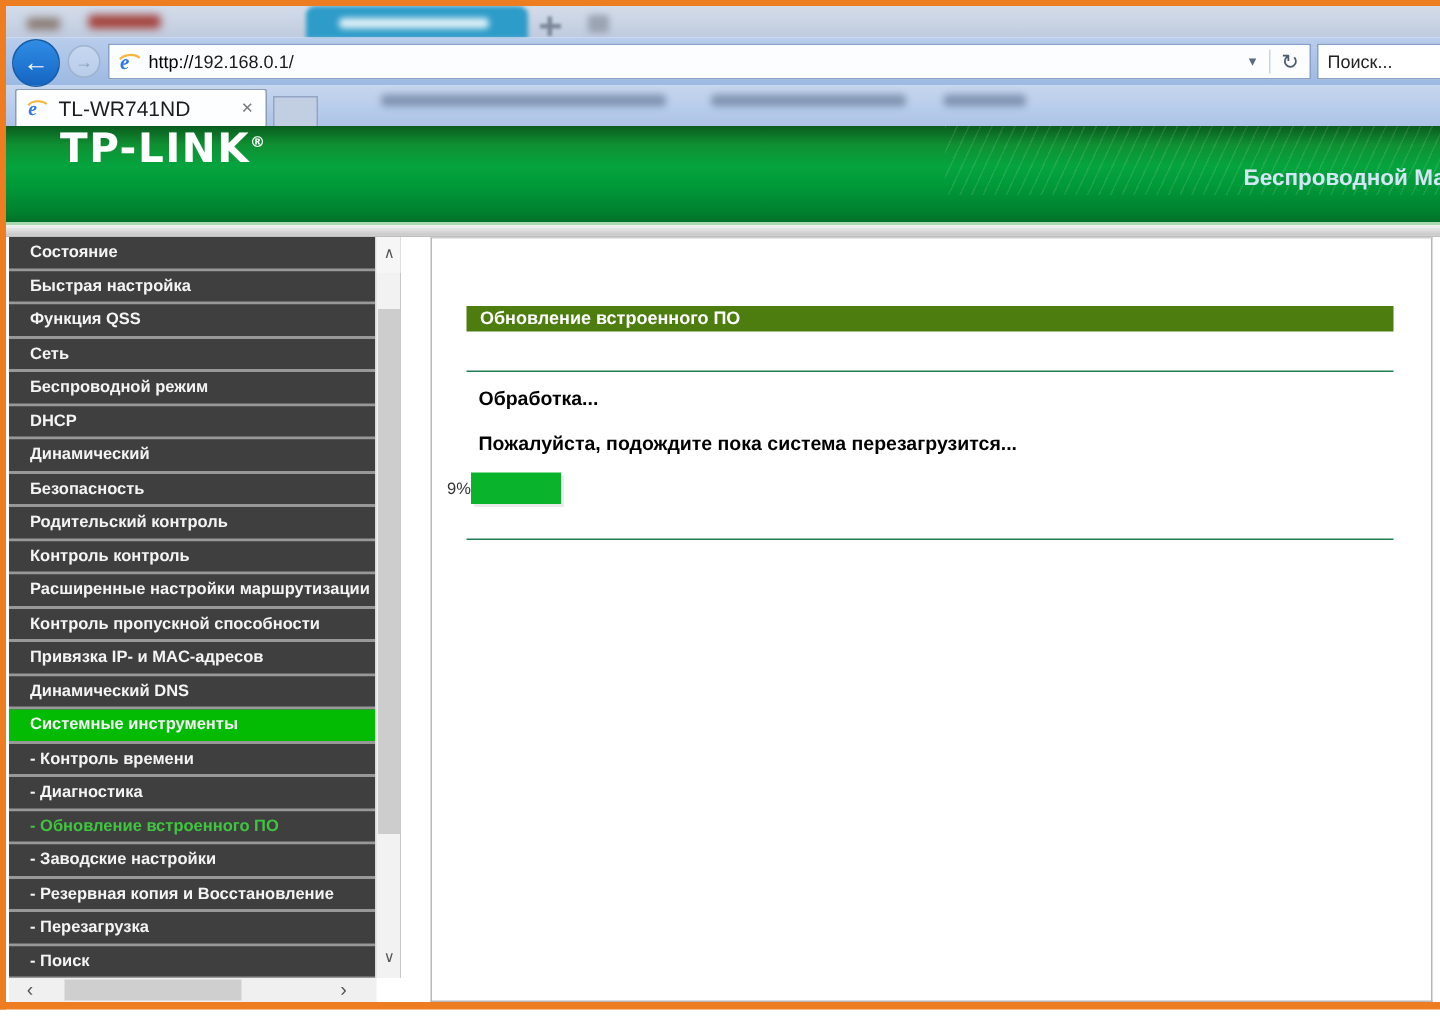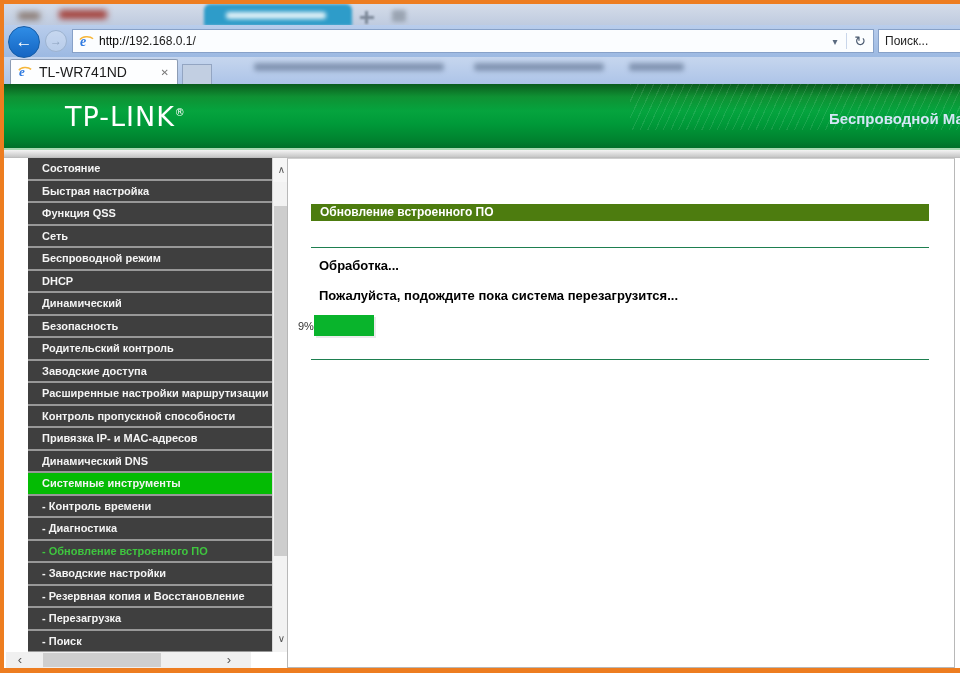--- a/index.html
+++ b/index.html
@@ -65,30 +65,30 @@
   .tb2{left:470px;width:130px;}
   .tb3{left:625px;width:55px;}
 
   
   .green-header{left:4px;top:84px;width:956px;height:66px;
     background:linear-gradient(180deg,#0a5c1e 0%,#0f9133 20%,#05a43e 42%,#009a39 62%,#00802e 90%,#027029 100%);
     border-bottom:2px solid #a9d9b2;overflow:hidden;}
   .header-stripes{position:absolute;right:0;top:0;width:330px;height:46px;
     background:repeating-linear-gradient(115deg,rgba(255,255,255,.12) 0 1px,transparent 1px 7px);
     opacity:.8;}
-  .logo{position:absolute;left:36px;top:17px;color:#ffffff;
-    font-family:"DejaVu Sans",sans-serif;font-weight:400;font-size:27px;letter-spacing:1px;margin-left:25px;}
+  .logo{position:absolute;left:36px;top:0;color:#ffffff;
+    font-family:"DejaVu Sans",sans-serif;font-weight:700;font-size:27px;letter-spacing:1px;}
   .logo sup{font-size:10px;vertical-align:super;}
   .device-label{position:absolute;left:825px;top:26px;color:#d4e6f6;
     font-weight:bold;font-size:15px;white-space:nowrap;}
   .header-strip{left:4px;top:150px;width:956px;height:8px;
     background:linear-gradient(#f4f4f4,#c6c6c6);border-bottom:1px solid #bdbdbd;}
 
   
-  .sidebar{left:6px;top:158px;width:261px;height:494px;background:#3f3f3f;overflow:hidden;margin-left:22px;}
+  .sidebar{left:6px;top:158px;width:261px;height:494px;background:#3f3f3f;overflow:hidden;}
   .menu{position:absolute;left:0;top:0;width:244px;height:494px;overflow:hidden;}
   .menu-item{height:20.5px;line-height:20.5px;border-bottom:2px solid #989898;
     color:#f4f4f4;font-size:11px;font-weight:bold;padding-left:14px;
     white-space:nowrap;overflow:hidden;background:#3f3f3f;cursor:pointer;}
   .menu-item.active{background:#04bb04;}
   .menu-item.sub-active{color:#3fc53f;}
   
   .vscroll{position:absolute;left:244px;top:0;width:17px;height:494px;background:#f2f2f2;border-left:1px solid #d8d8d8;}
   .vs-up{position:absolute;left:0;top:0;width:17px;height:24px;color:#555;font-size:10px;text-align:center;line-height:24px;background:#f6f6f6;}
   .vs-thumb{position:absolute;left:1px;top:48px;width:15px;height:350px;background:#cdcdcd;}
@@ -176,21 +176,21 @@
   <div class="menu">
       <div class="menu-item top">Состояние</div>
       <div class="menu-item top">Быстрая настройка</div>
       <div class="menu-item top">Функция QSS</div>
       <div class="menu-item top">Сеть</div>
       <div class="menu-item top">Беспроводной режим</div>
       <div class="menu-item top">DHCP</div>
       <div class="menu-item top">Динамический</div>
       <div class="menu-item top">Безопасность</div>
       <div class="menu-item top">Родительский контроль</div>
-      <div class="menu-item top">Заводские доступа</div>
+      <div class="menu-item top">Контроль контроль</div>
       <div class="menu-item top">Расширенные настройки маршрутизации</div>
       <div class="menu-item top">Контроль пропускной способности</div>
       <div class="menu-item top">Привязка IP- и MAC-адресов</div>
       <div class="menu-item top">Динамический DNS</div>
       <div class="menu-item active">Системные инструменты</div>
       <div class="menu-item sub">- Контроль времени</div>
       <div class="menu-item sub">- Диагностика</div>
       <div class="menu-item sub-active">- Обновление встроенного ПО</div>
       <div class="menu-item sub">- Заводские настройки</div>
       <div class="menu-item sub">- Резервная копия и Восстановление</div>

